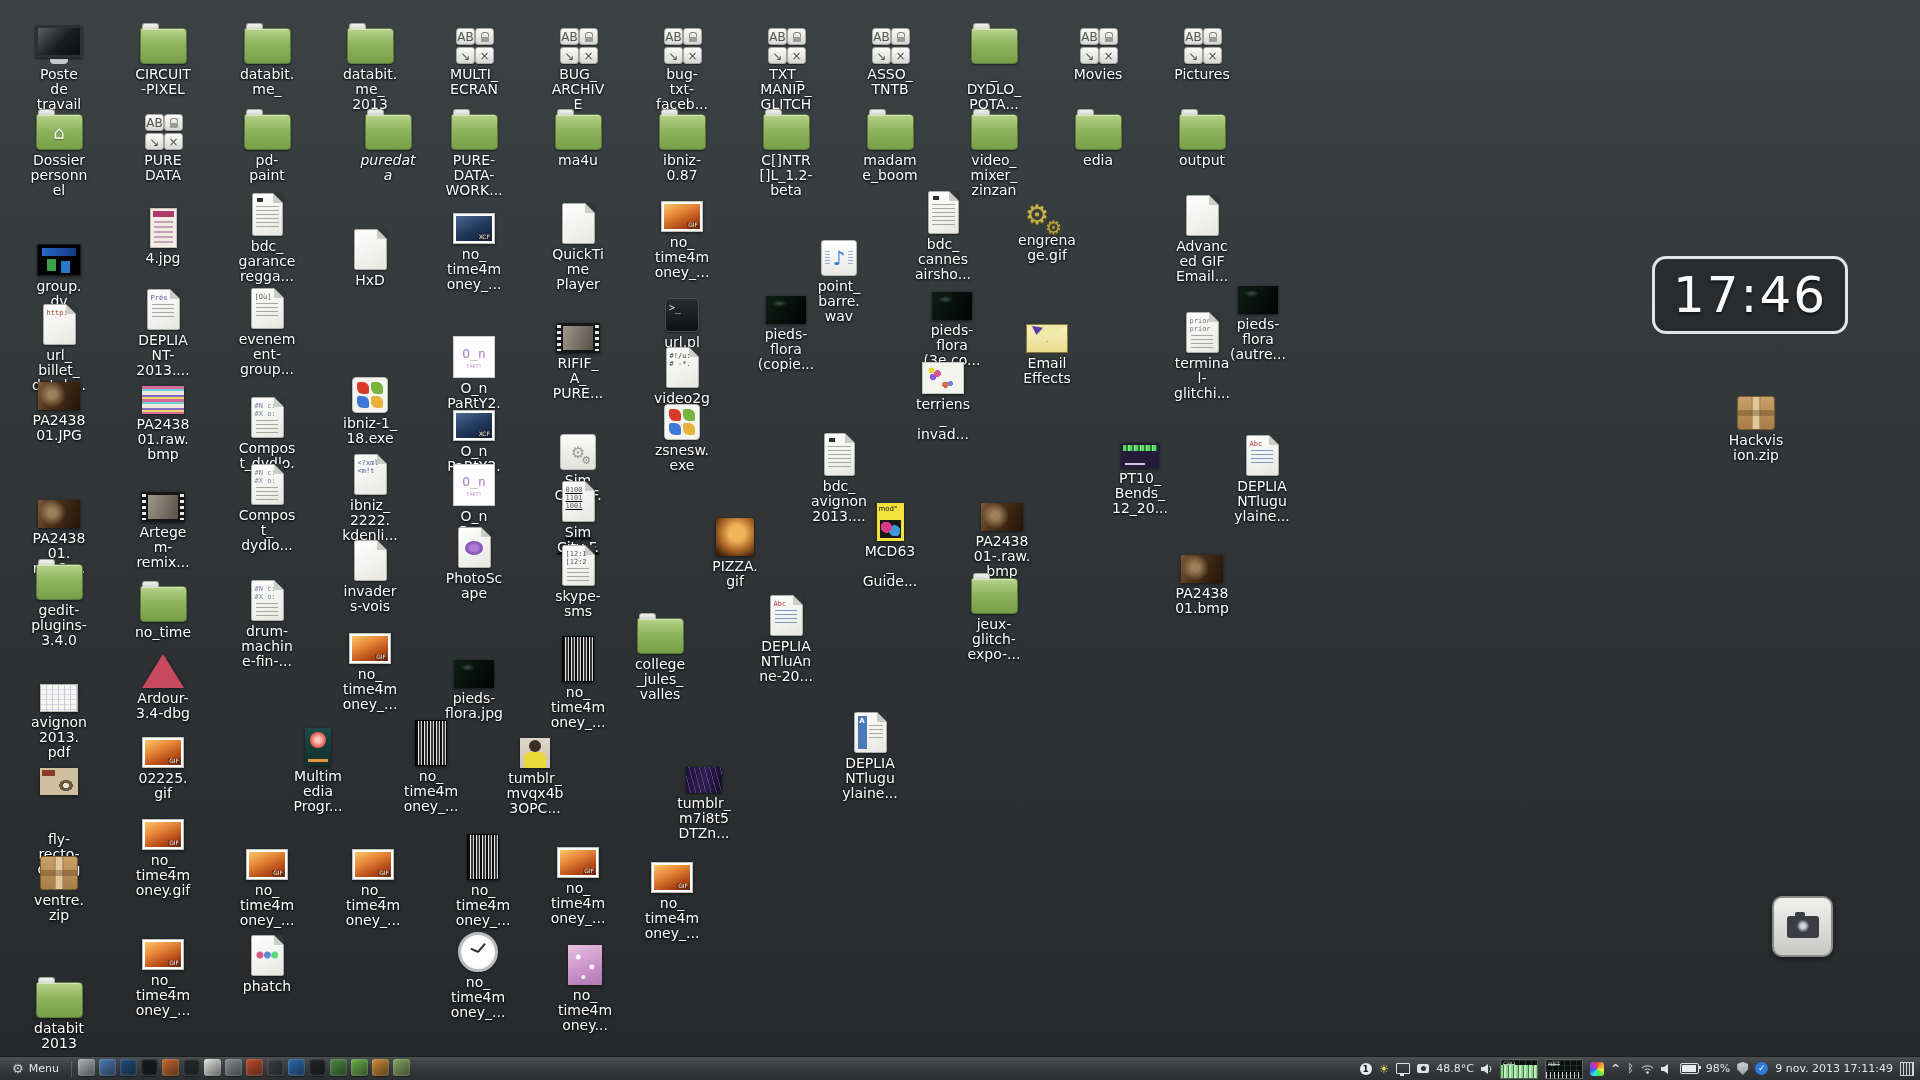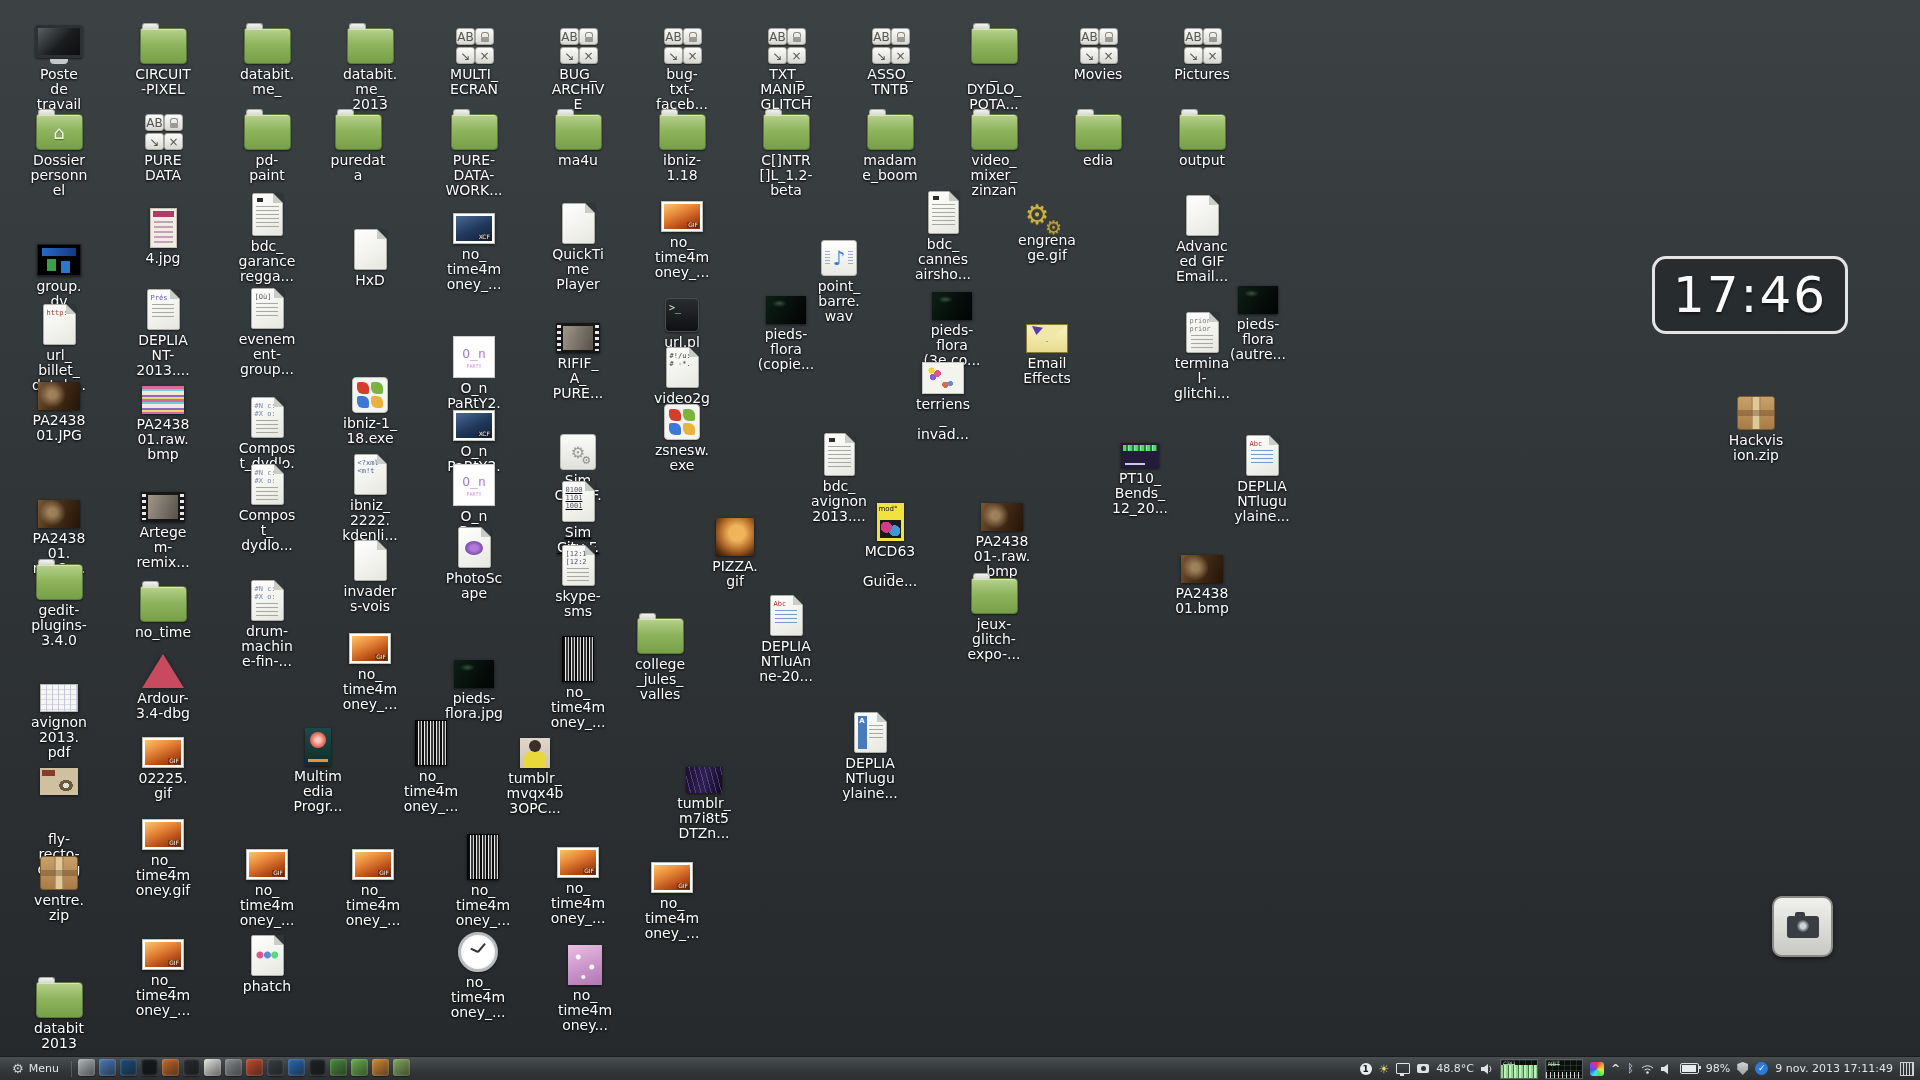--- a/index.html
+++ b/index.html
@@ -362,21 +362,21 @@
         <div class="dlabel">PURE
 DATA</div>
       </div>
       <div class="dicon" style="left: 219px; top: 100px;">
         <div class="glyph">
           <i class="fo"></i>
         </div>
         <div class="dlabel">pd-
 paint</div>
       </div>
-      <div class="dicon" style="left: 310px; top: 100px;">
+      <div class="dicon" style="left: 340px; top: 100px; font-style: italic;">
         <div class="glyph">
           <i class="fo"></i>
         </div>
         <div class="dlabel">puredat
 a</div>
       </div>
       <div class="dicon" style="left: 426px; top: 100px;">
         <div class="glyph">
           <i class="fo"></i>
         </div>
@@ -388,21 +388,21 @@
         <div class="glyph">
           <i class="fo"></i>
         </div>
         <div class="dlabel">ma4u</div>
       </div>
       <div class="dicon" style="left: 634px; top: 100px;">
         <div class="glyph">
           <i class="fo"></i>
         </div>
         <div class="dlabel">ibniz-
-1.18</div>
+0.87</div>
       </div>
       <div class="dicon" style="left: 738px; top: 100px;">
         <div class="glyph">
           <i class="fo"></i>
         </div>
         <div class="dlabel">C[]NTR
 []L_1.2-
 beta</div>
       </div>
       <div class="dicon" style="left: 842px; top: 100px;">

